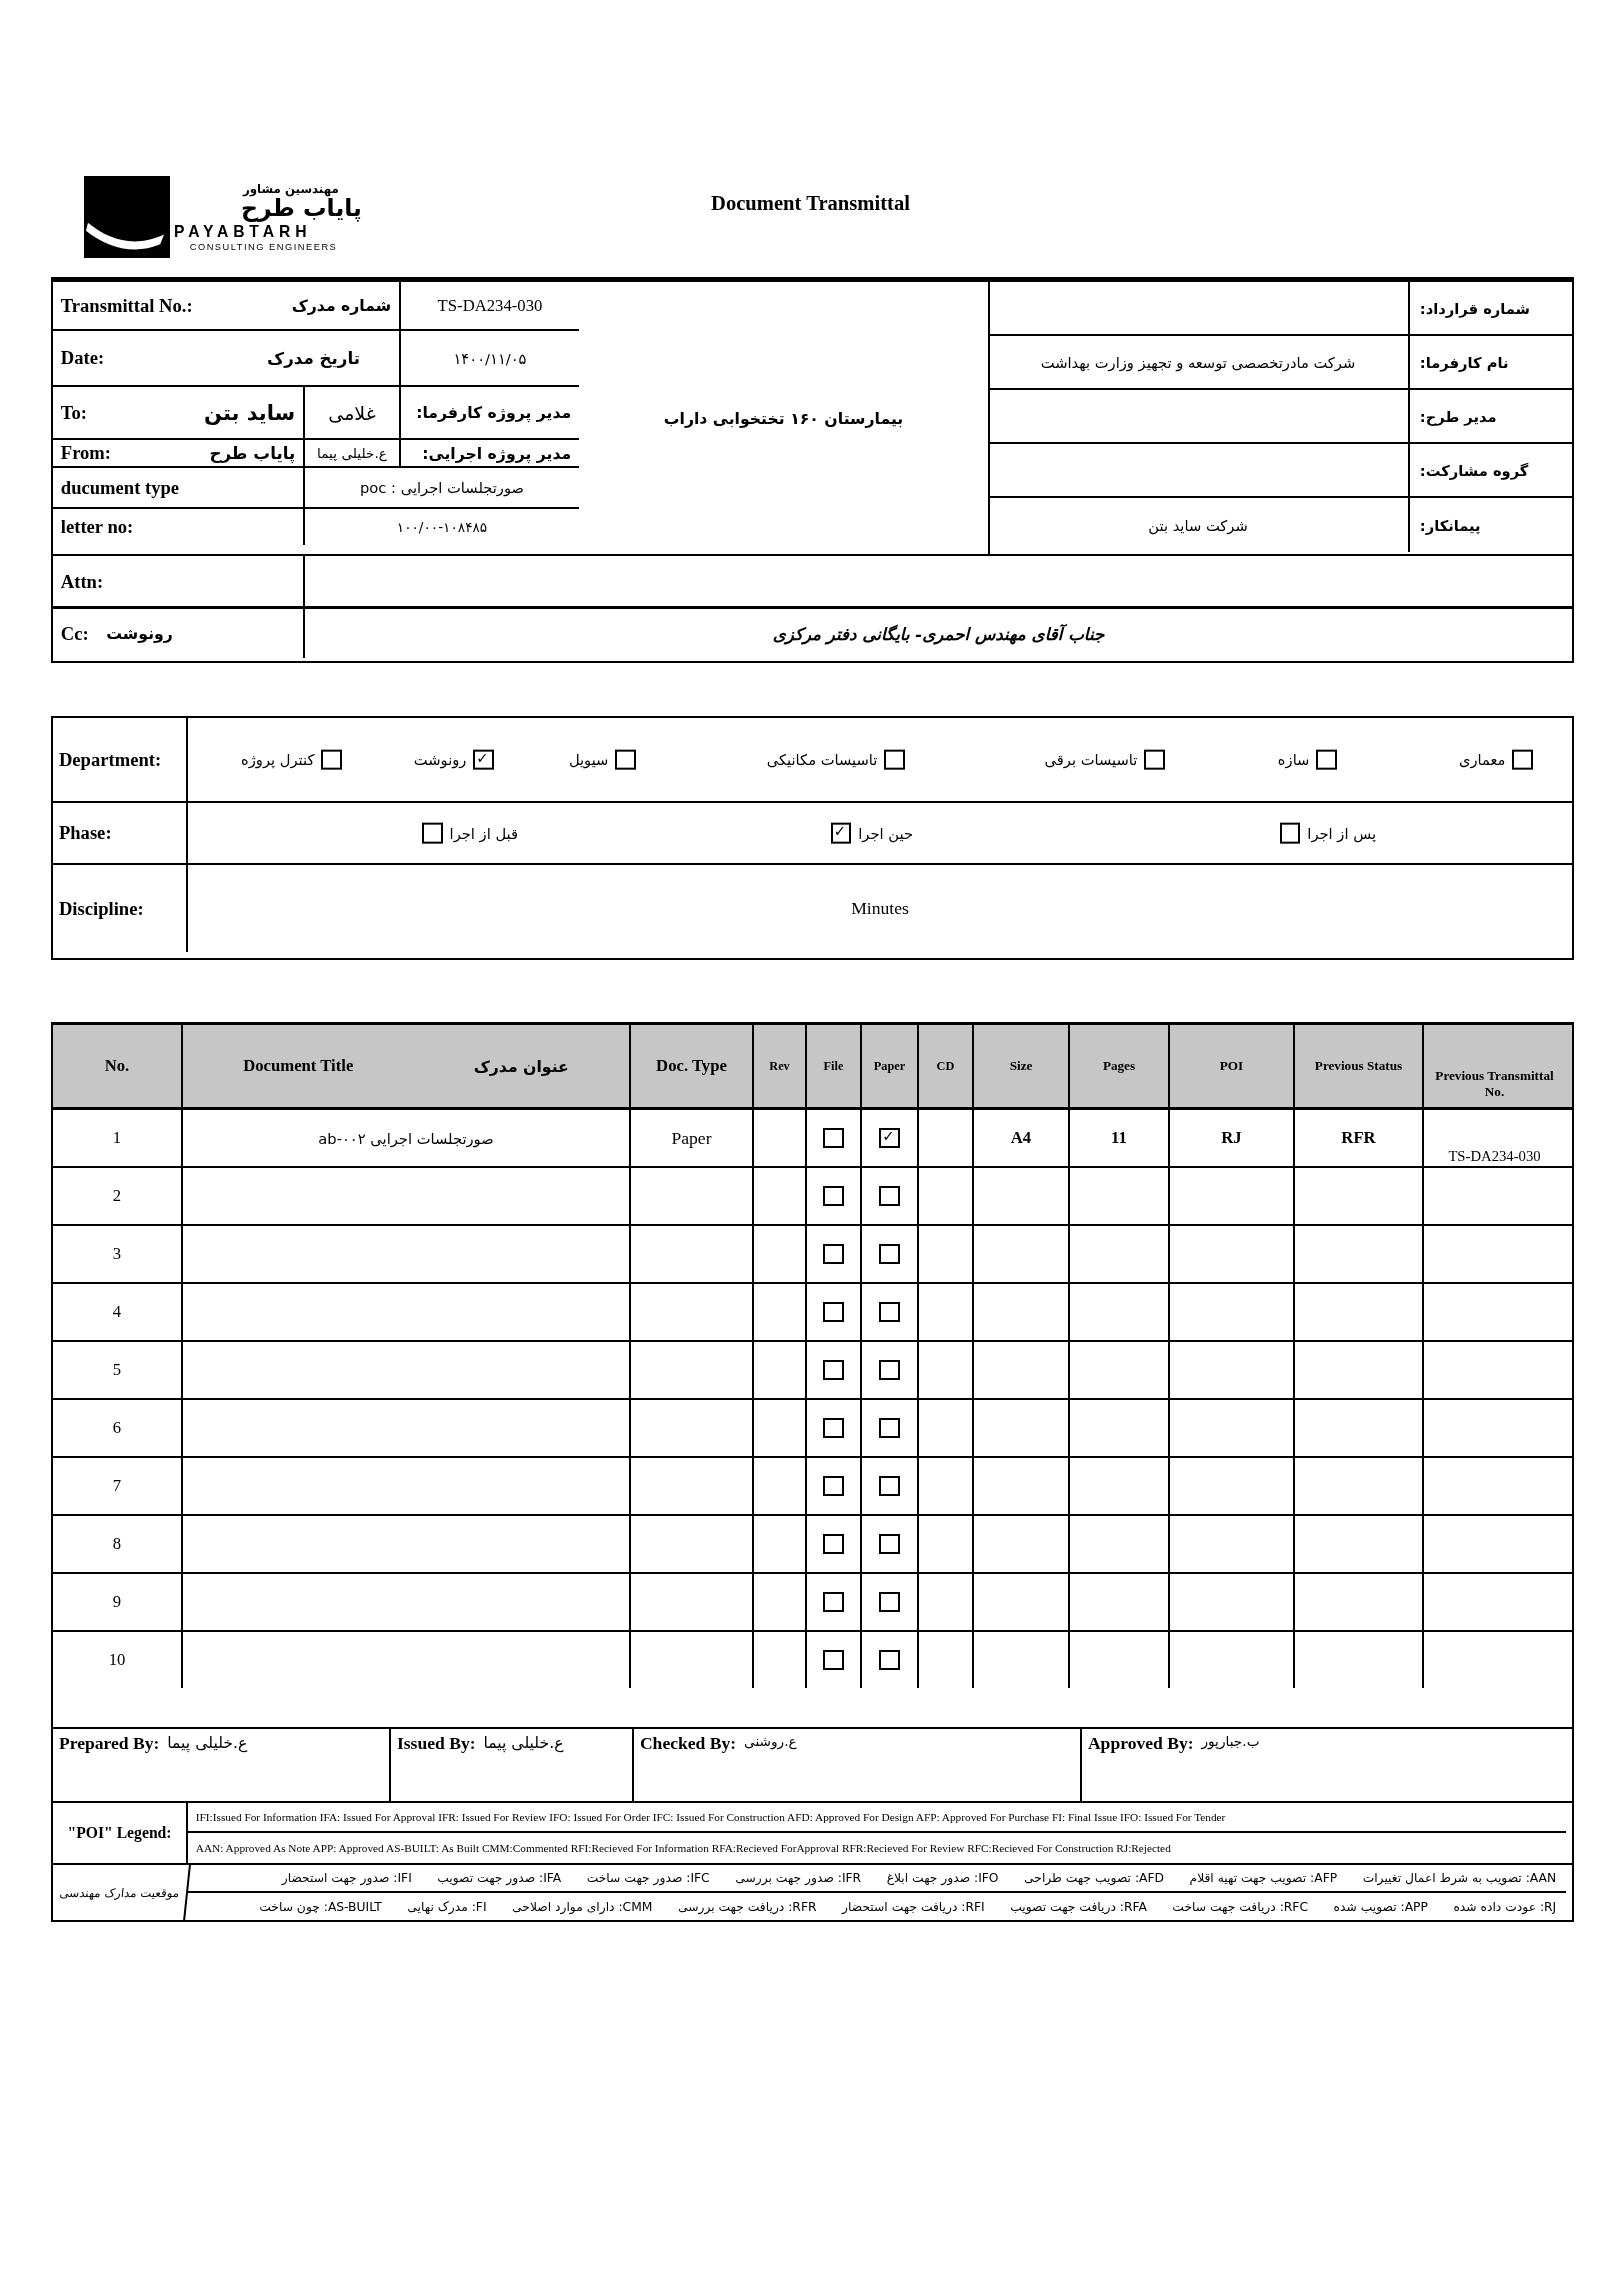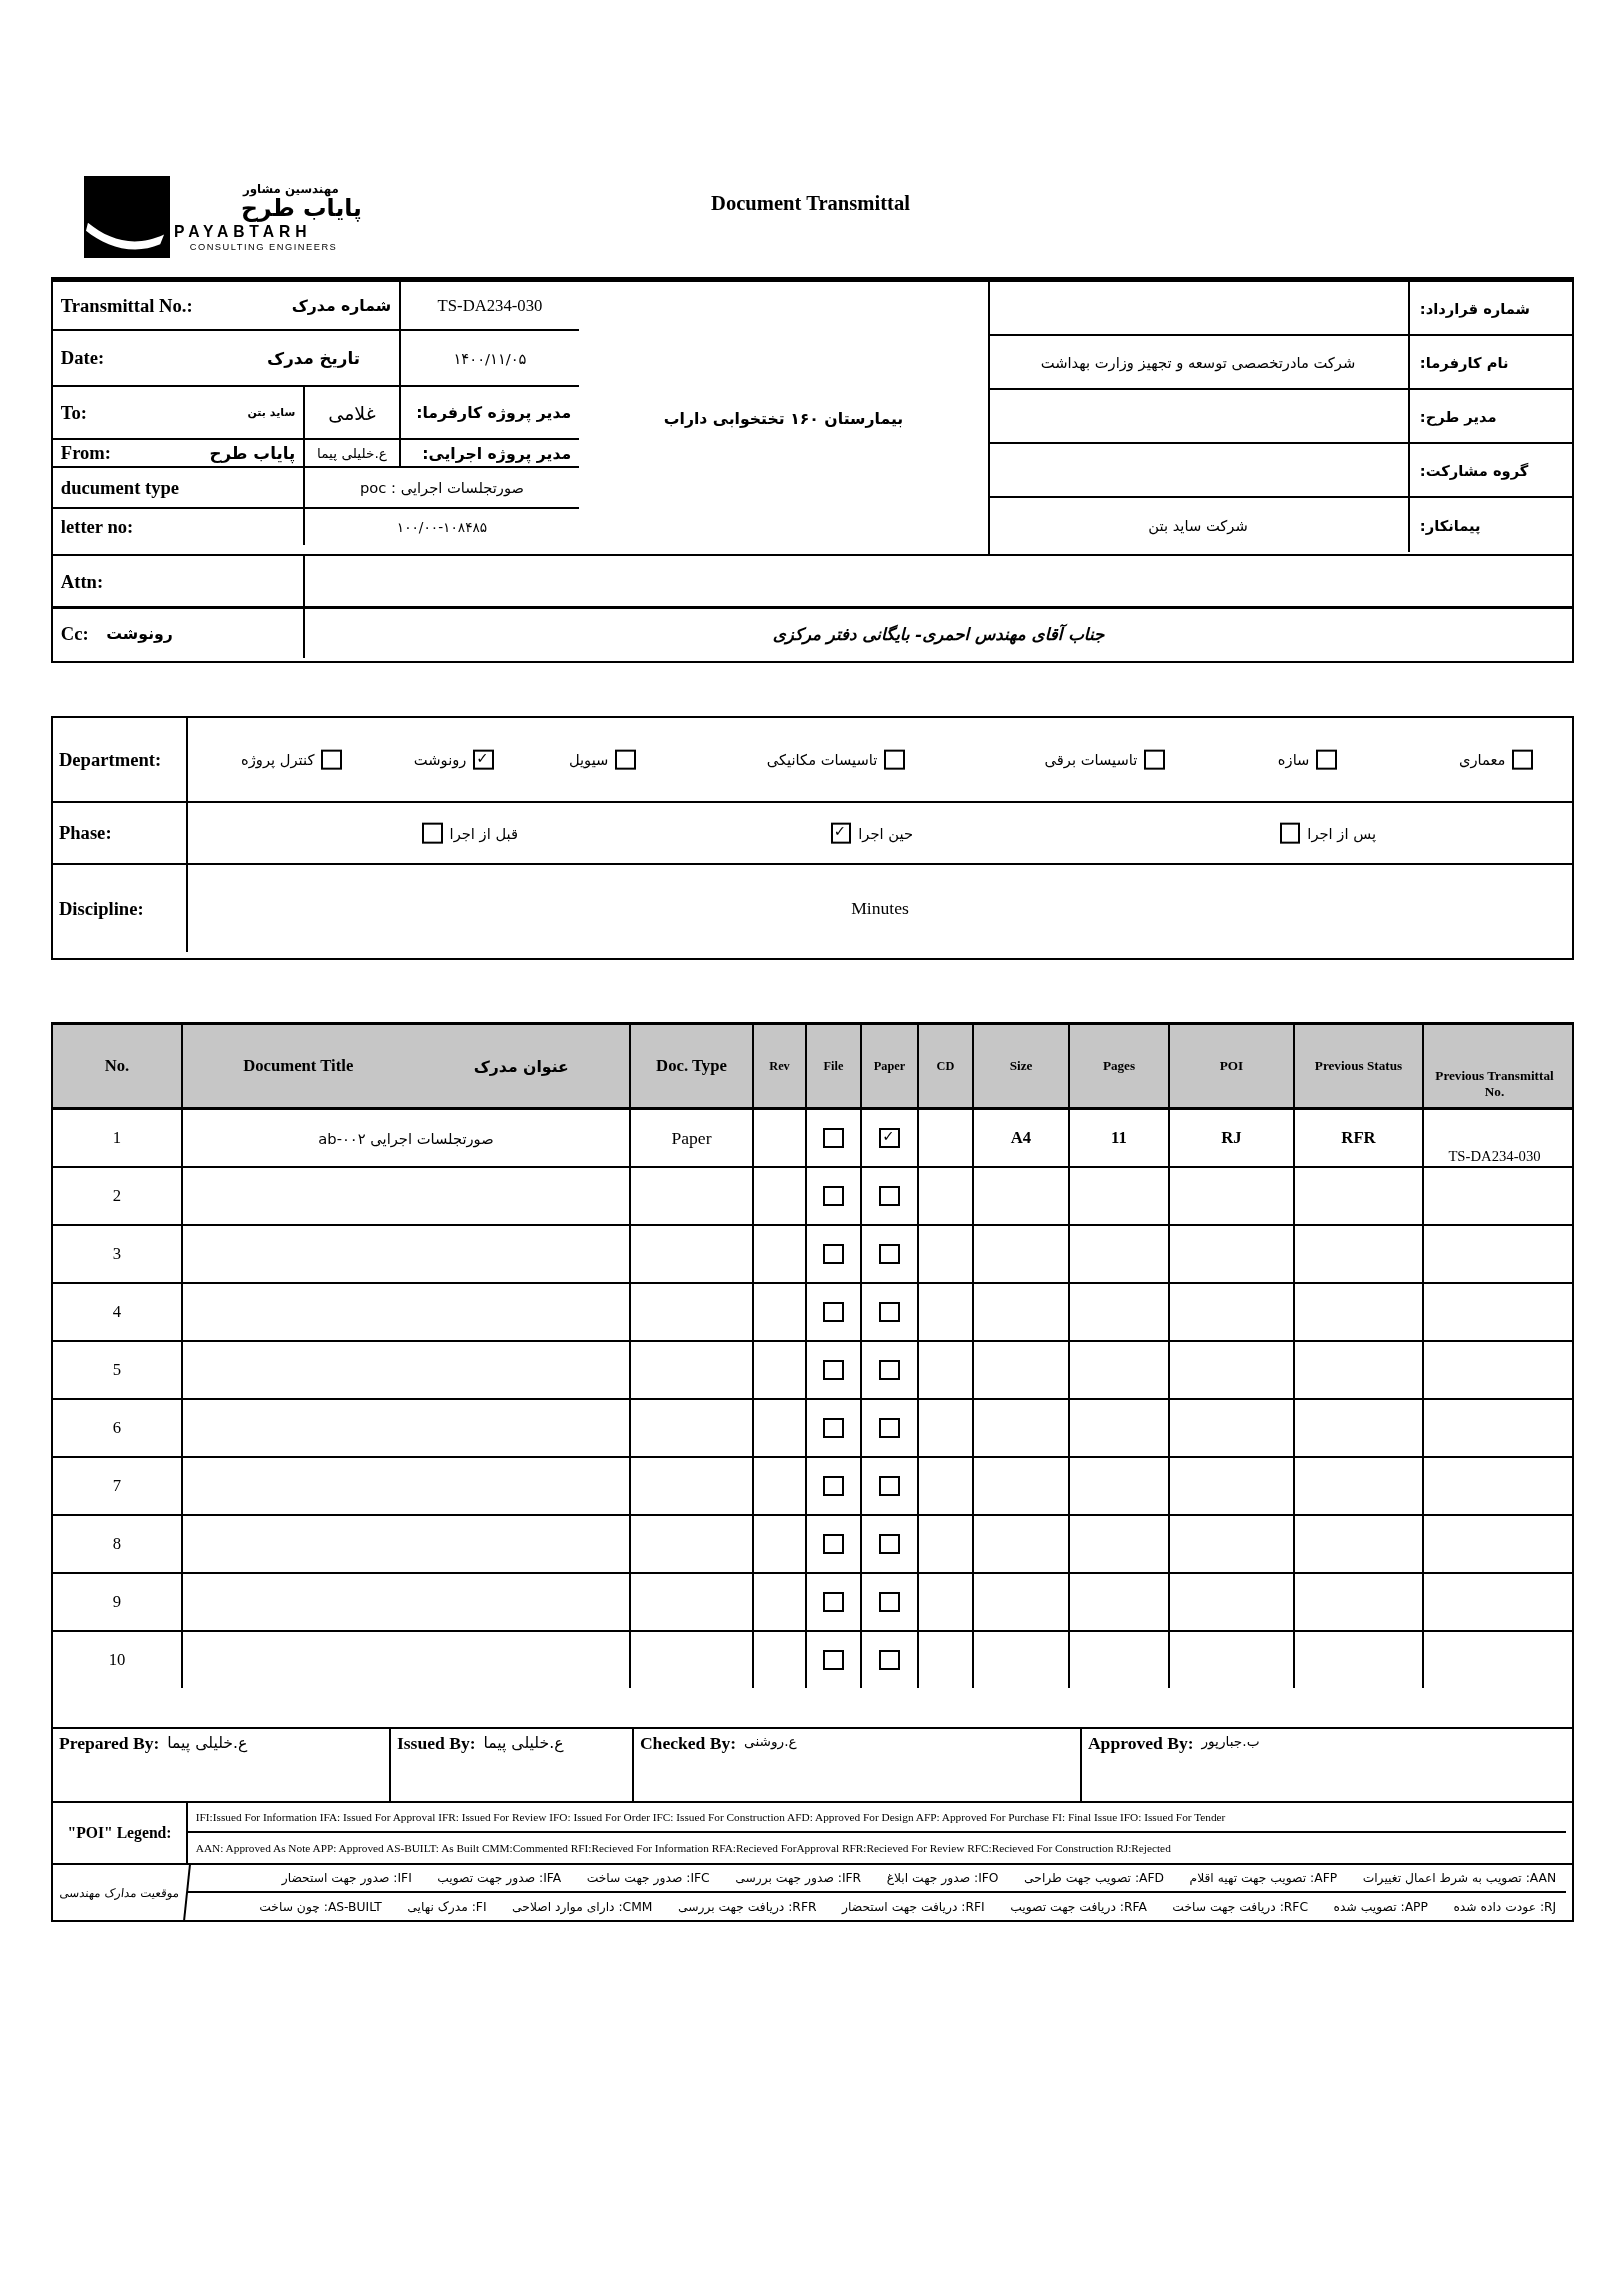--- a/index.html
+++ b/index.html
@@ -120,21 +120,21 @@
           <span class="lbl-en">Date:</span>
           <span class="fa b" style="font-size:16.7px">تاریخ مدرک</span>
         </div>
         <div class="tt-c" style="width:178px;border-right:none;justify-content:center" dir="ltr">
           <span class="fa" style="font-size:14.7px">۱۴۰۰/۱۱/۰۵</span>
         </div>
       </div>
       <div class="tt-row" style="height:53px">
         <div class="tt-c spread" style="width:252px">
           <span class="lbl-en">To:</span>
-          <span class="fa b" style="font-size:11px">ساید بتن</span>
+          <span class="fa b" style="font-size:21px">ساید بتن</span>
         </div>
         <div class="tt-c" style="width:96px;justify-content:center">
           <span class="fa" style="font-size:19px">غلامی</span>
         </div>
         <div class="tt-c rtl" style="width:178px;border-right:none">
           <span class="fa b" style="font-size:15.7px">مدیر پروژه کارفرما:</span>
         </div>
       </div>
       <div class="tt-row" style="height:28px">
         <div class="tt-c spread" style="width:252px">

